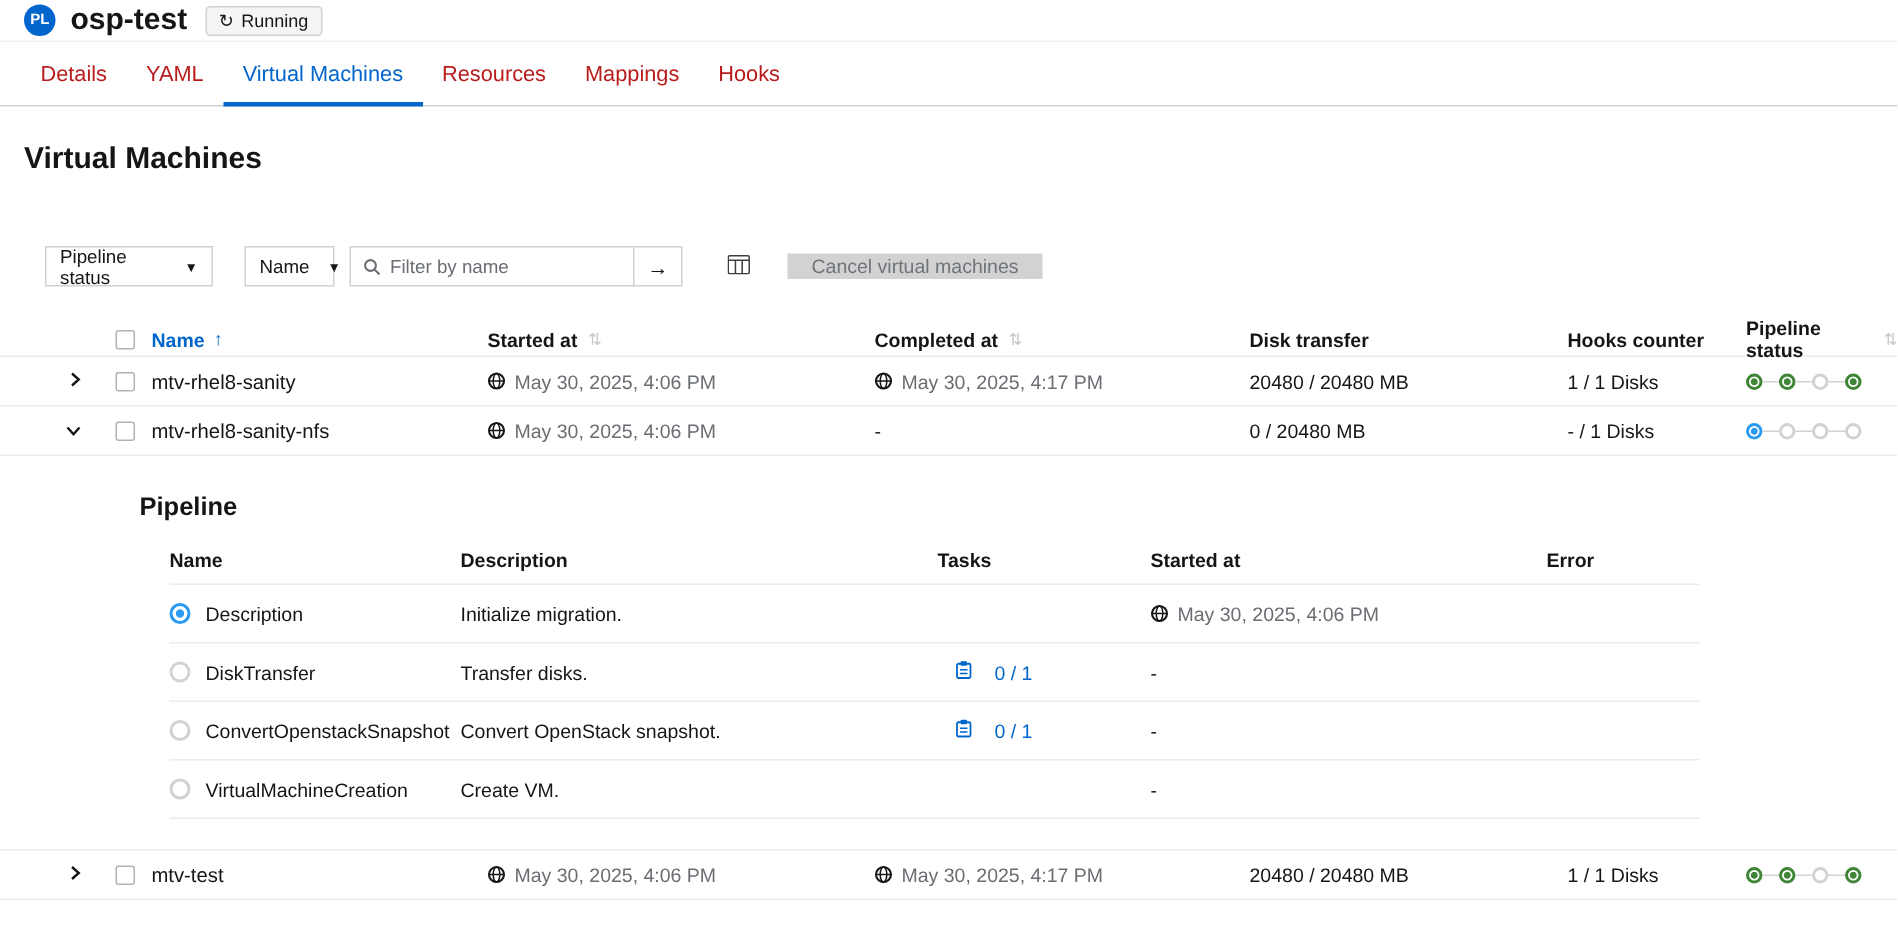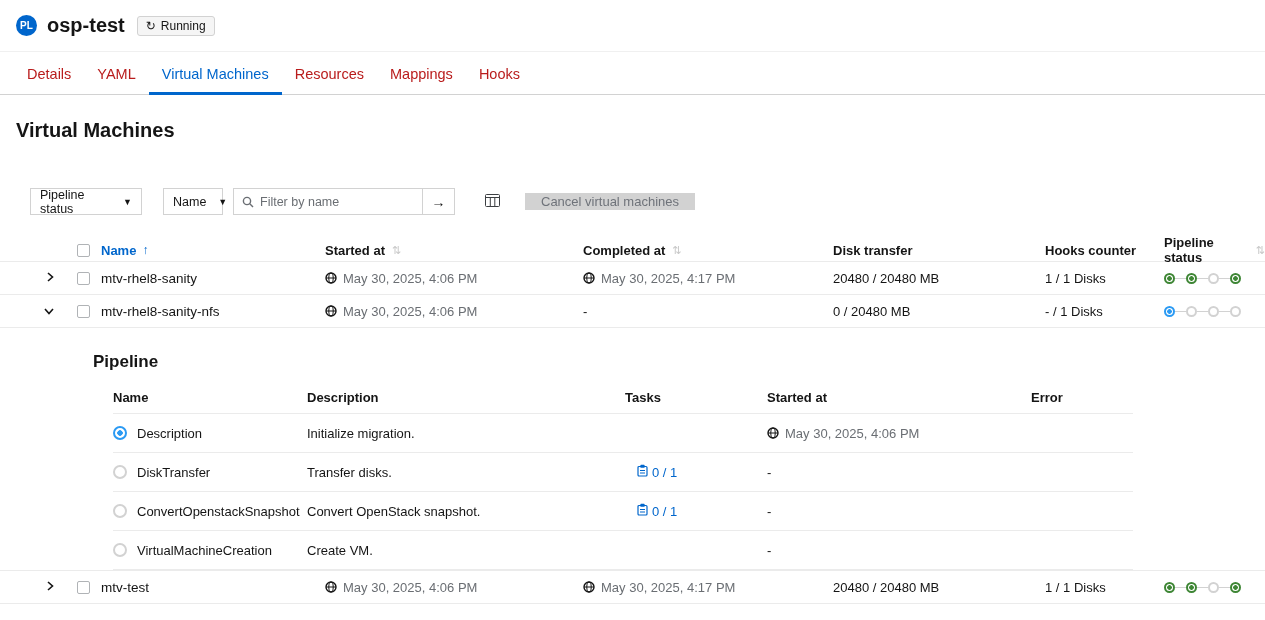--- a/index.html
+++ b/index.html
@@ -1,20 +1,20 @@
 <!DOCTYPE html>
 <html><head>
 <meta charset="utf-8">
 <style>
   *{box-sizing:border-box;margin:0;padding:0}
   html,body{width:1265px;height:620px}
   body{font-family:"Liberation Sans",sans-serif;color:#151515;background:#fff;overflow:hidden;font-size:13px}
 
   
-  .masthead{display:flex;align-items:center;height:52px;padding:0 16px;border-bottom:1px solid #f0f0f0}
+  .masthead{display:flex;align-items:center;height:28px;padding:0 16px;border-bottom:1px solid #f0f0f0}
   .res-badge{width:21px;height:21px;border-radius:50%;background:#0066cc;color:#fff;font-size:10px;font-weight:bold;display:inline-flex;align-items:center;justify-content:center;flex:none}
   .plan-title{font-size:20px;font-weight:bold;margin-left:10px}
   .label-pill{display:inline-flex;align-items:center;gap:5px;margin-left:12px;border:1px solid #d2d2d2;background:#f5f5f5;border-radius:3px;padding:2px 8px;font-size:12px;cursor:pointer;color:#151515}
   .sync-ic{font-size:12px;line-height:1}
 
   
   .tabs{display:flex;padding-left:14px;border-bottom:1px solid #d2d2d2;background:#fff}
   .tab{padding:14px 13px 10px;font-size:14.5px;color:#b91c1c;border-bottom:3px solid transparent;margin-bottom:-1px;cursor:pointer;white-space:nowrap}
   .tab.active{color:#0066cc;border-bottom-color:#0066cc}
 
@@ -50,30 +50,30 @@
   .cell-date{color:#6a6e73;font-size:13px;display:flex;align-items:center;gap:6px}
   .cell-plain{font-size:13px}
   .dots-cell{display:flex;align-items:center;padding-left:4px}
   .pdot{width:11px;height:11px;border-radius:50%;border:2px solid #d2d2d2;background:#fff;flex:none;cursor:pointer}
   .pdot.success{border-color:#3e8635;background:radial-gradient(circle,#3e8635 0 2px,#fff 2.6px)}
   .pdot.running{border-color:#2b9af3;background:radial-gradient(circle,#2b9af3 0 2px,#fff 2.6px)}
   .pdot.empty,.pdot.pending{border-color:#d2d2d2;background:#fff}
   .pconn{width:11px;height:1px;background:#d2d2d2;flex:none}
 
   
-  .expanded-panel{border-bottom:1px solid #ebebeb;}
+  .expanded-panel{border-bottom:1px solid #ebebeb;padding-bottom:20px}
   .pl-title{font-size:17px;font-weight:bold;margin:24px 0 10px 93px}
   .pgrid{margin-left:113px;width:1020px}
   .prow{display:grid;grid-template-columns:194px 318px 142px 264px 1fr;align-items:center;border-bottom:1px solid #ebebeb}
   .phead{height:32px;font-weight:bold;font-size:13px}
   .pbody{height:39px}
   .step-name{display:flex;align-items:center;gap:10px;font-size:13px}
   .step-ic{width:14px;height:14px;border-radius:50%;border:2px solid #d2d2d2;background:#fff;flex:none}
   .step-ic.running{border-color:#2b9af3;background:radial-gradient(circle,#2b9af3 0 2.5px,#fff 3px)}
-  .tasks-cell{display:flex;align-items:center;gap:4px;color:#0066cc;padding-left:12px;font-size:13px}
+  .tasks-cell{display:flex;align-items:center;gap:15px;color:#0066cc;padding-left:12px;font-size:13px}
   .gicon{display:inline-flex;align-items:center}
 </style>
 </head>
 <body>
 
 <header class="masthead">
   <span class="res-badge">PL</span>
   <h1 class="plan-title">osp-test</h1>
   <span class="label-pill">
     <span class="sync-ic">↻</span>

